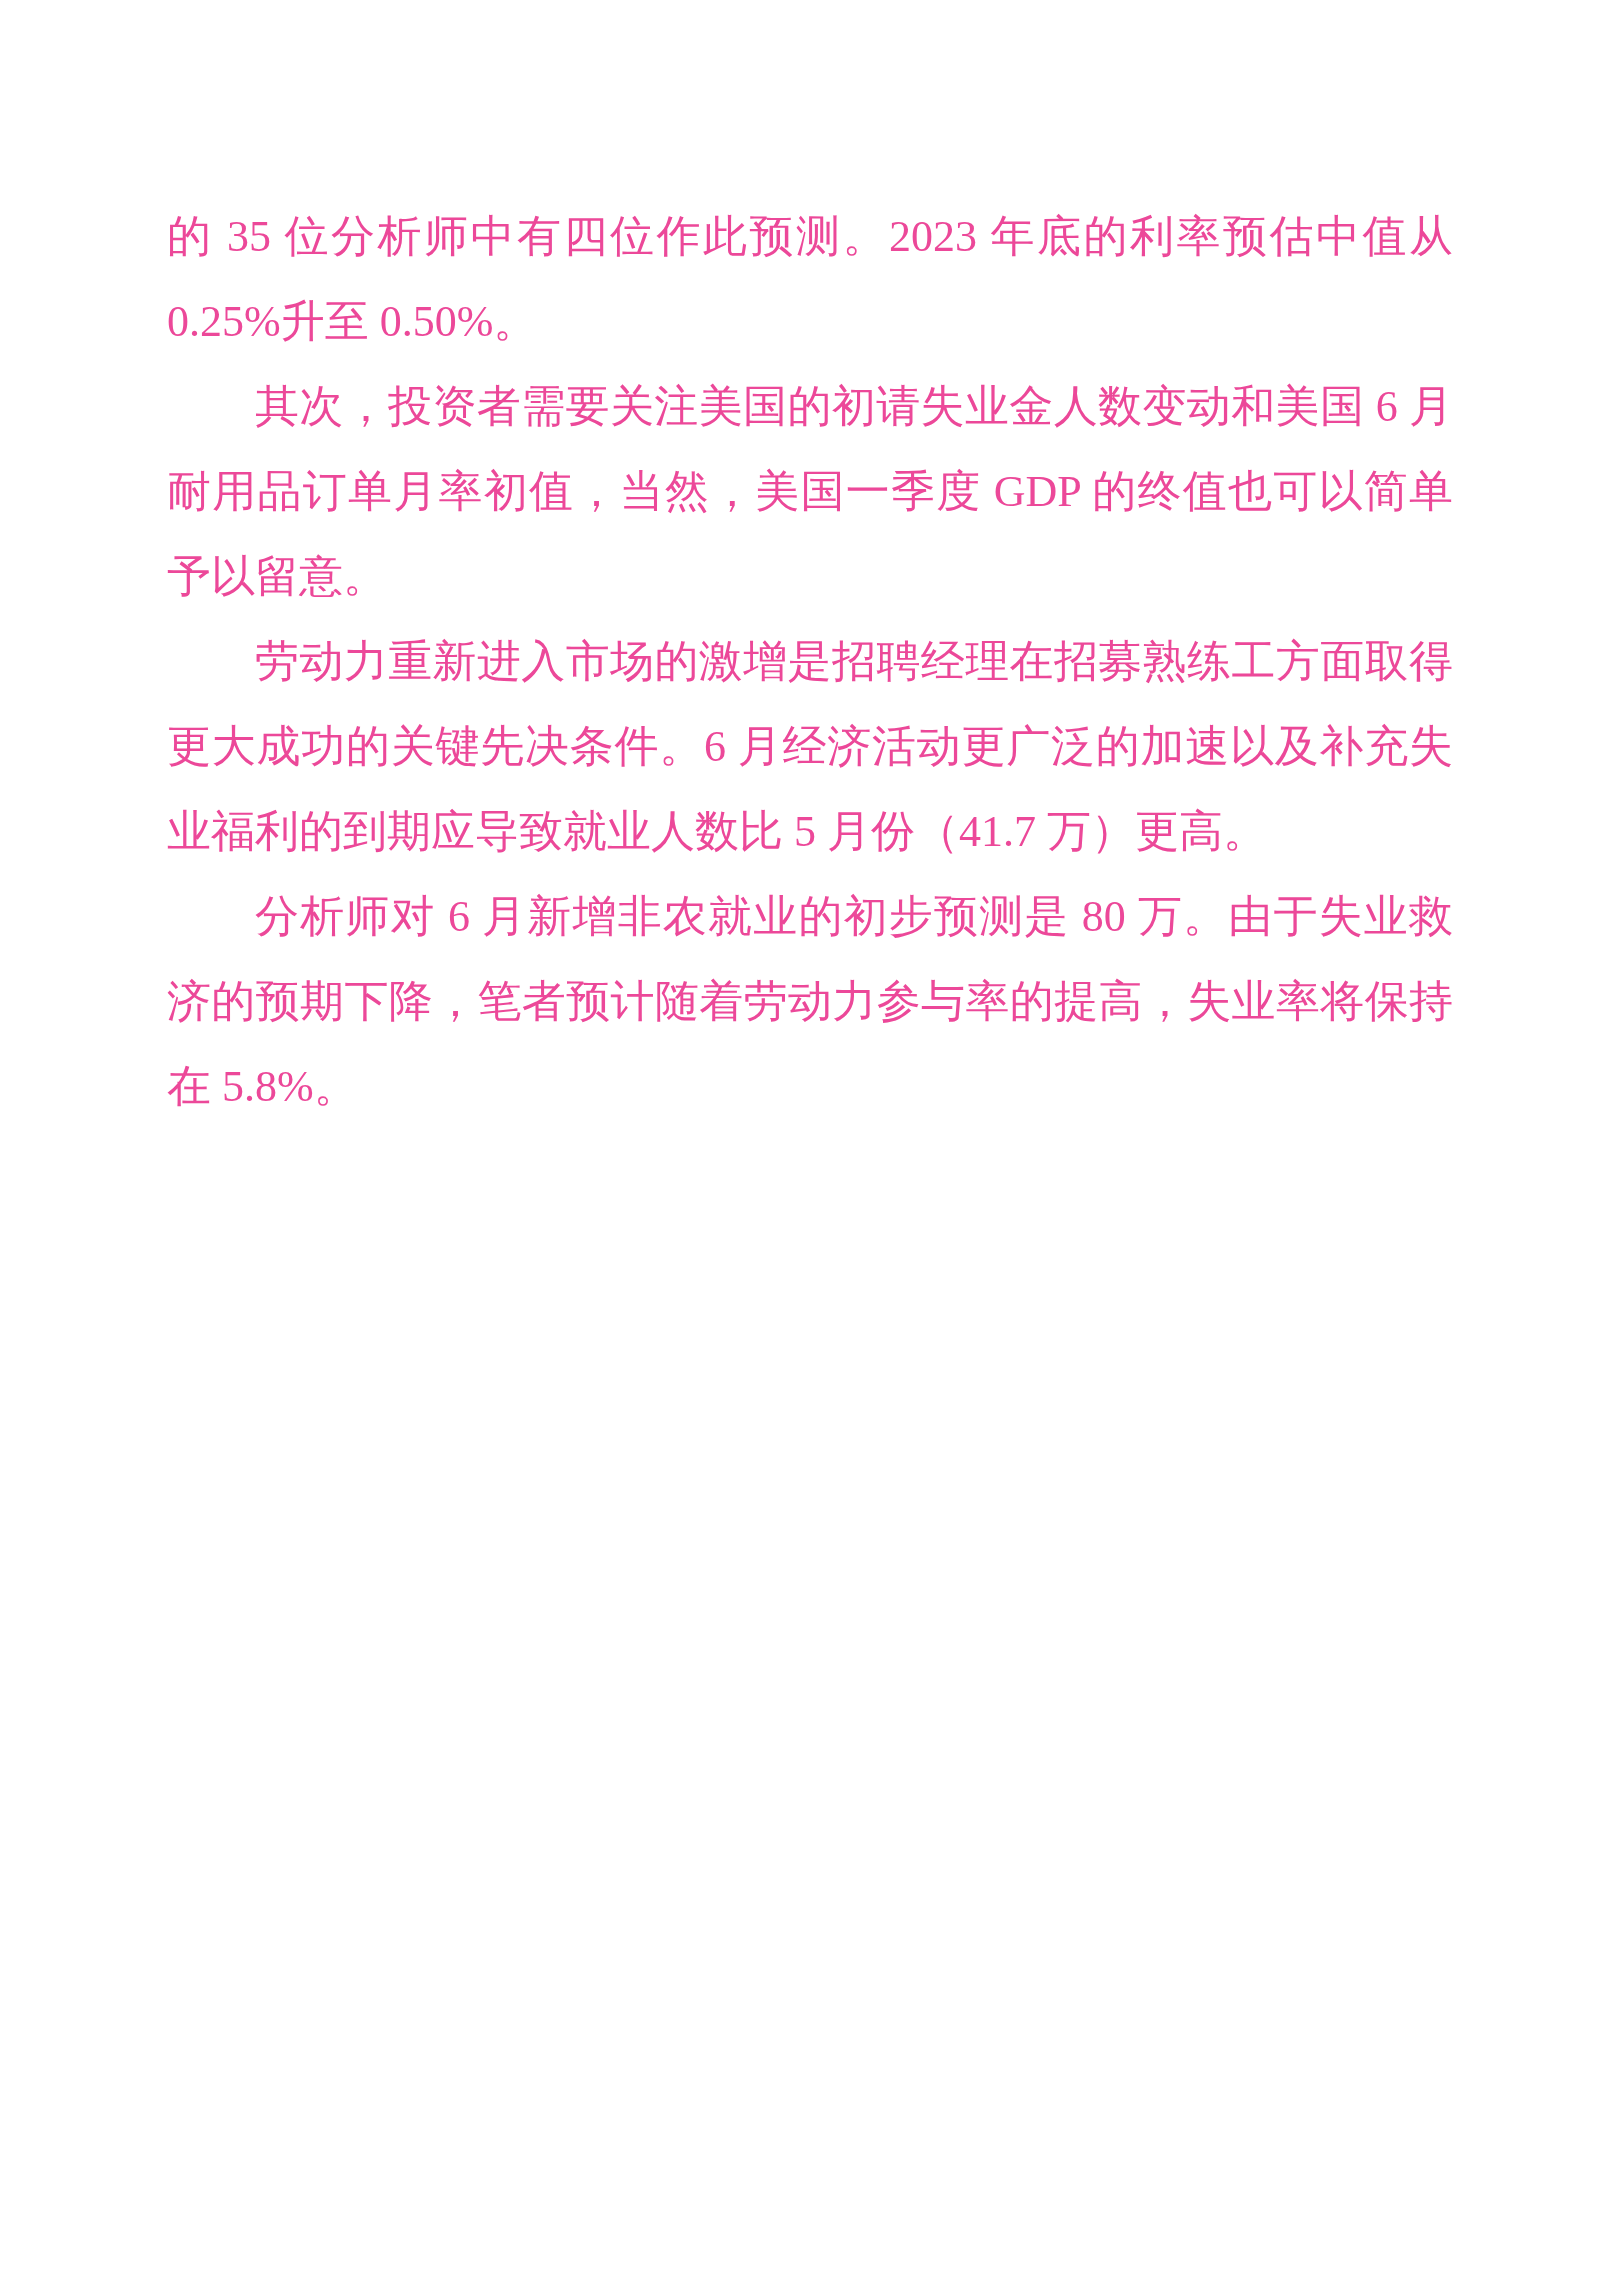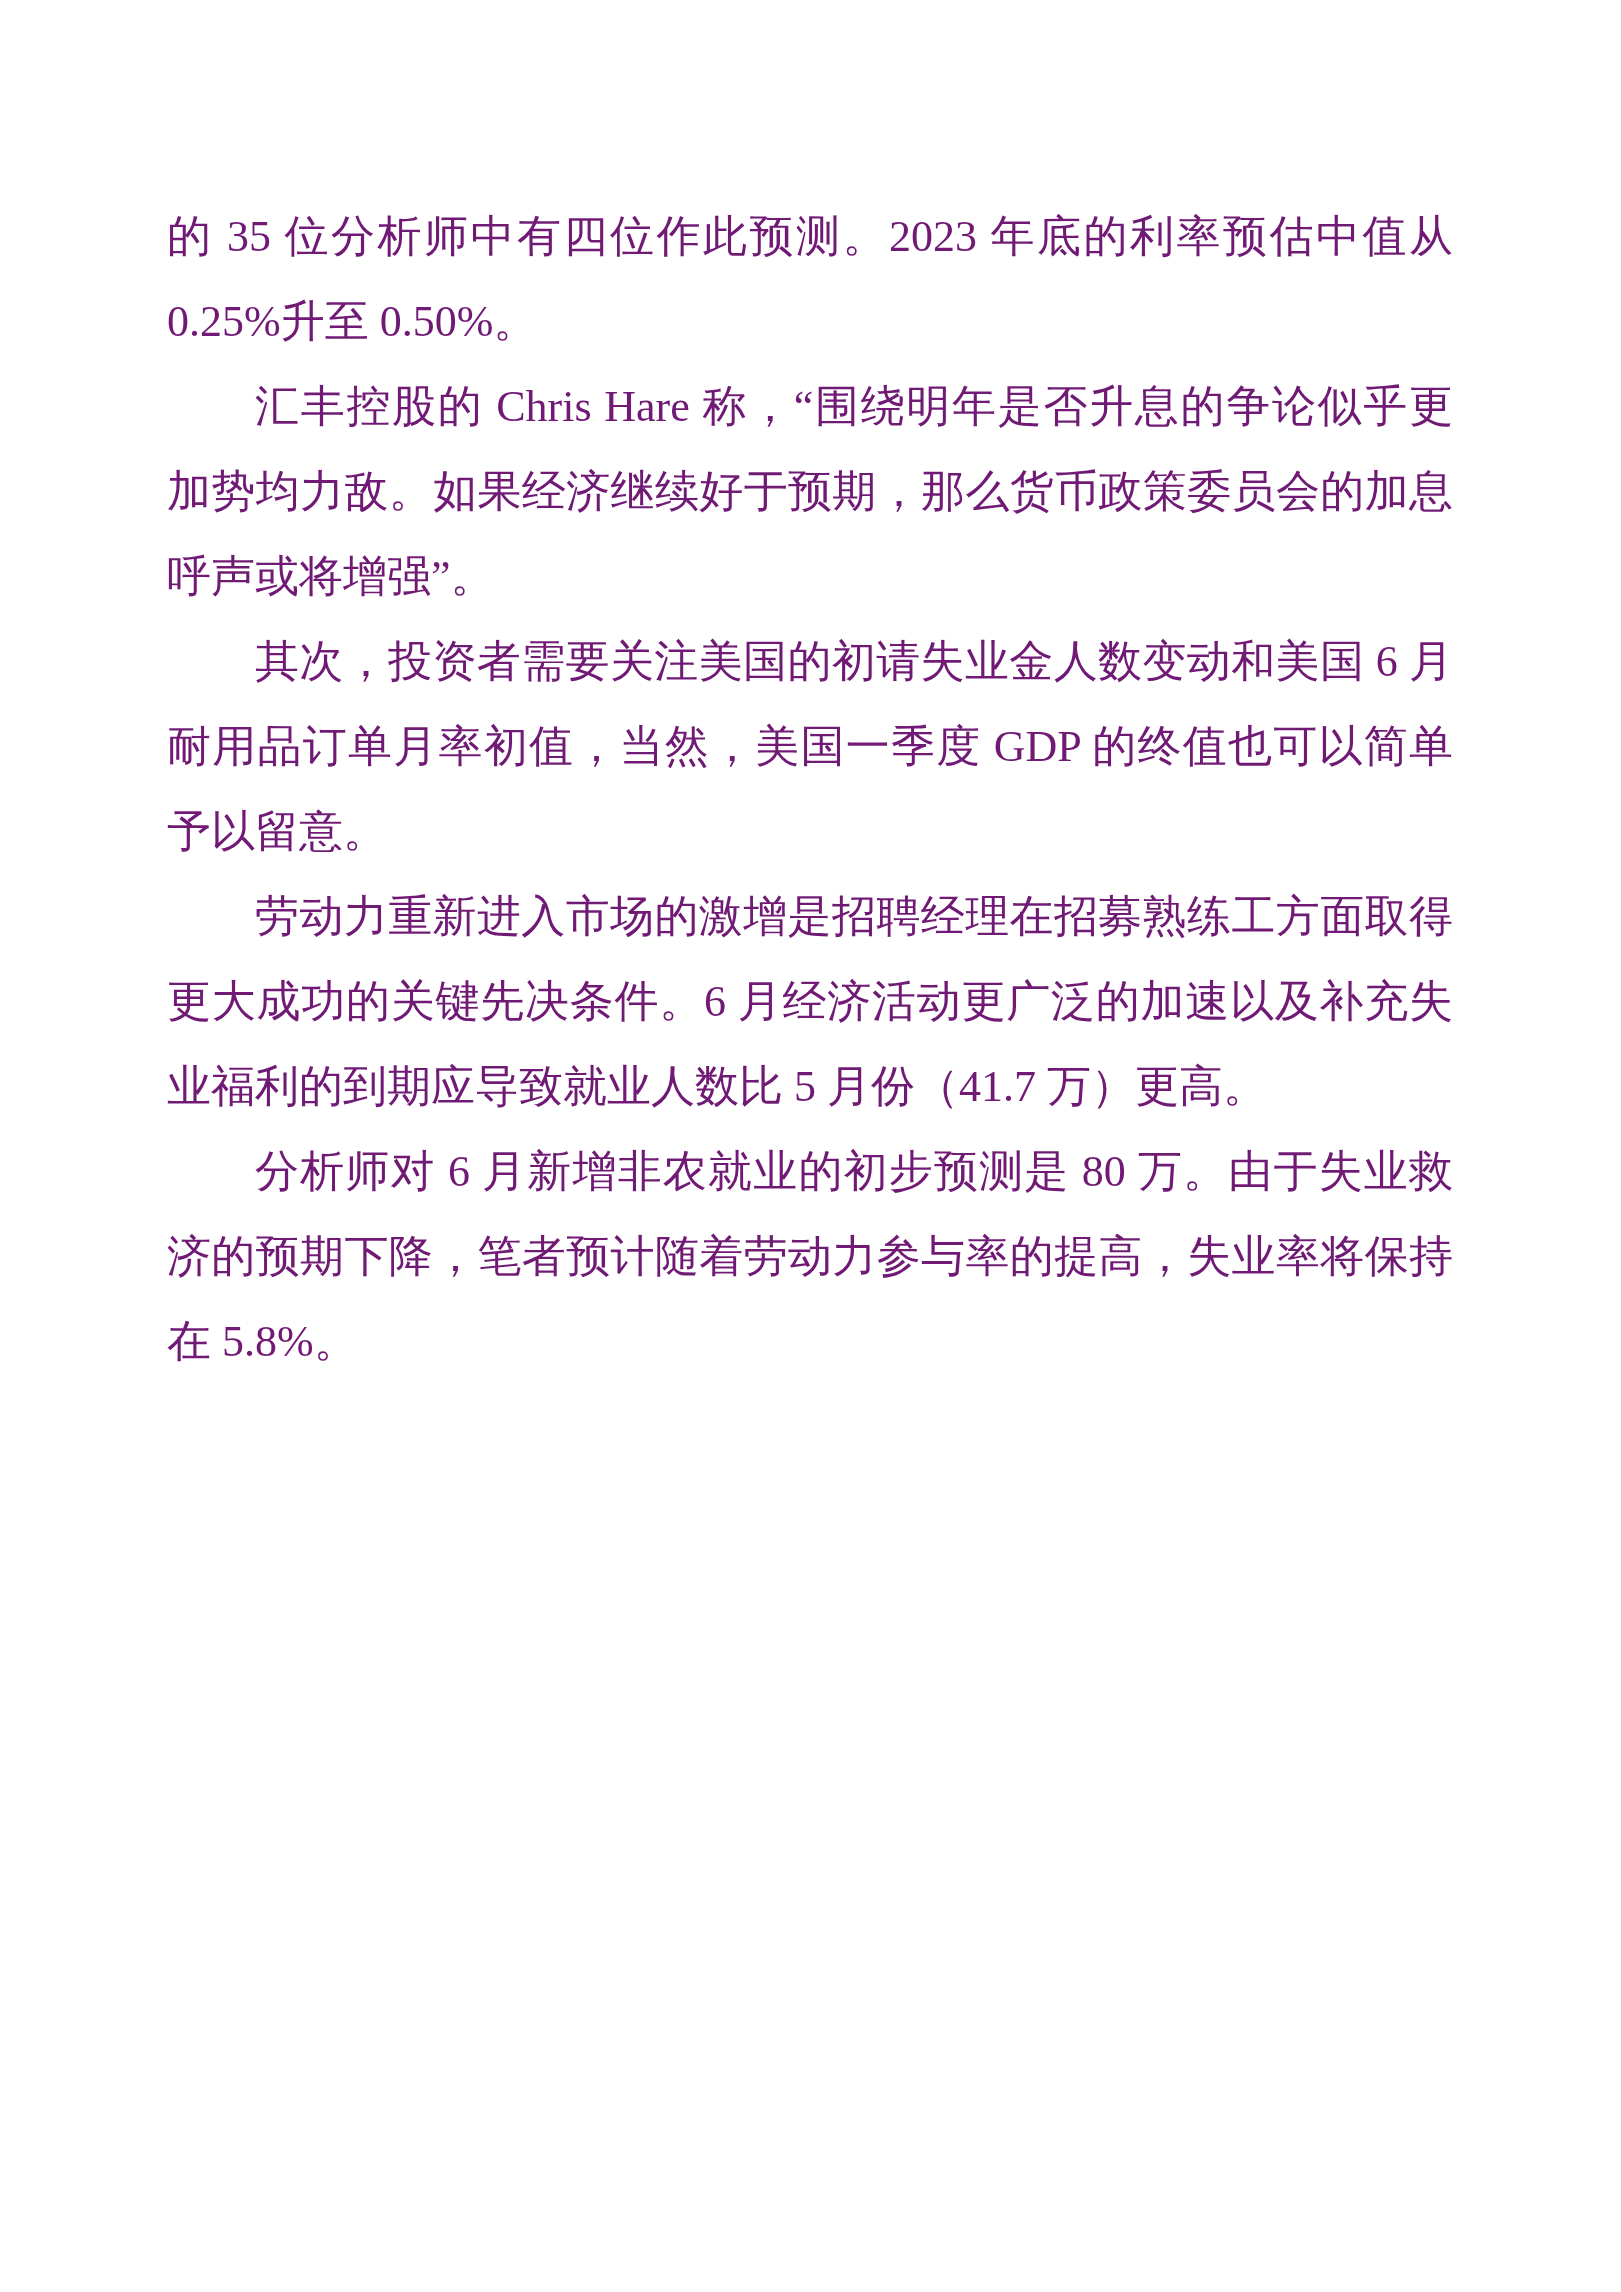--- a/index.html
+++ b/index.html
@@ -12,21 +12,21 @@
     width: 1621px;
     height: 2293px;
     background: #ffffff;
     overflow: hidden;
   }
   .doc-body {
     position: absolute;
     left: 167px;
     top: 194px;
     width: 1286px;
-    color: #701a75;
+    color: #ec4899;
     font-family: "Liberation Serif", "DejaVu Serif", serif;
     font-size: 44px;
     line-height: 85px;
     text-align: justify;
   }
   .para {
     margin: 0;
     padding: 0;
   }
   .para.indent {
@@ -35,19 +35,18 @@
   .para.noindent {
     text-indent: 0;
   }
 </style>
 </head>
 <body>
 
 <div class="page">
   <div class="doc-body">
     <p class="para noindent">的 35 位分析师中有四位作此预测。2023 年底的利率预估中值从 0.25%升至 0.50%。</p>
-    <p class="para indent">汇丰控股的 Chris  Hare 称，“围绕明年是否升息的争论似乎更加势均力敌。如果经济继续好于预期，那么货币政策委员会的加息呼声或将增强”。</p>
     <p class="para indent">其次，投资者需要关注美国的初请失业金人数变动和美国 6 月耐用品订单月率初值，当然，美国一季度 GDP 的终值也可以简单予以留意。</p>
     <p class="para indent">劳动力重新进入市场的激增是招聘经理在招募熟练工方面取得更大成功的关键先决条件。6 月经济活动更广泛的加速以及补充失业福利的到期应导致就业人数比 5 月份（41.7 万）更高。</p>
     <p class="para indent">分析师对 6 月新增非农就业的初步预测是 80 万。由于失业救济的预期下降，笔者预计随着劳动力参与率的提高，失业率将保持在 5.8%。</p>
   </div>
 </div>
 
 
 </body></html>

